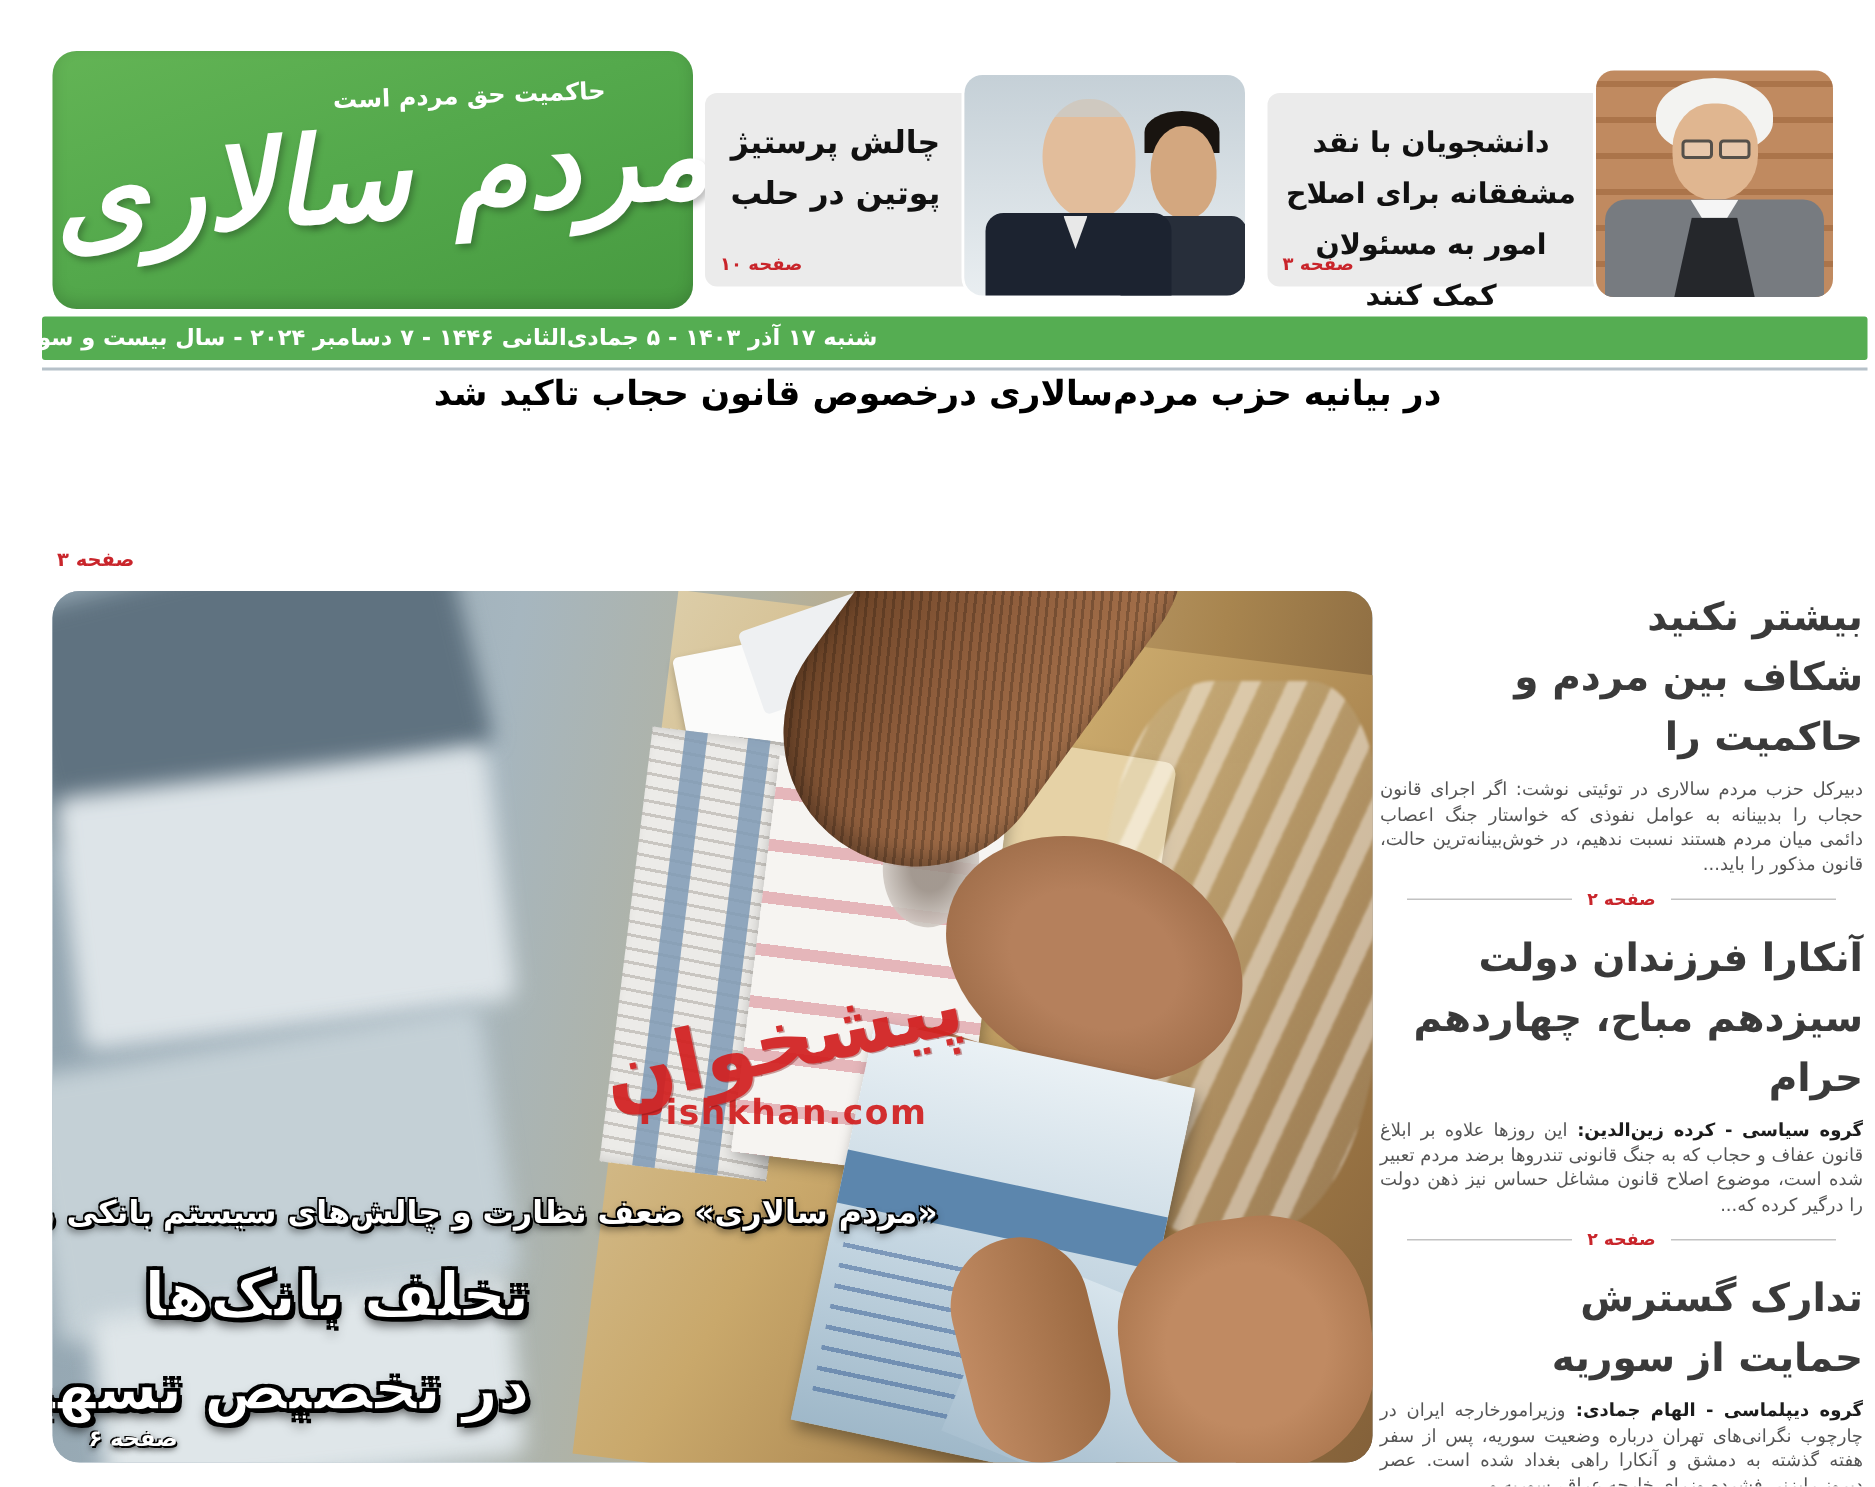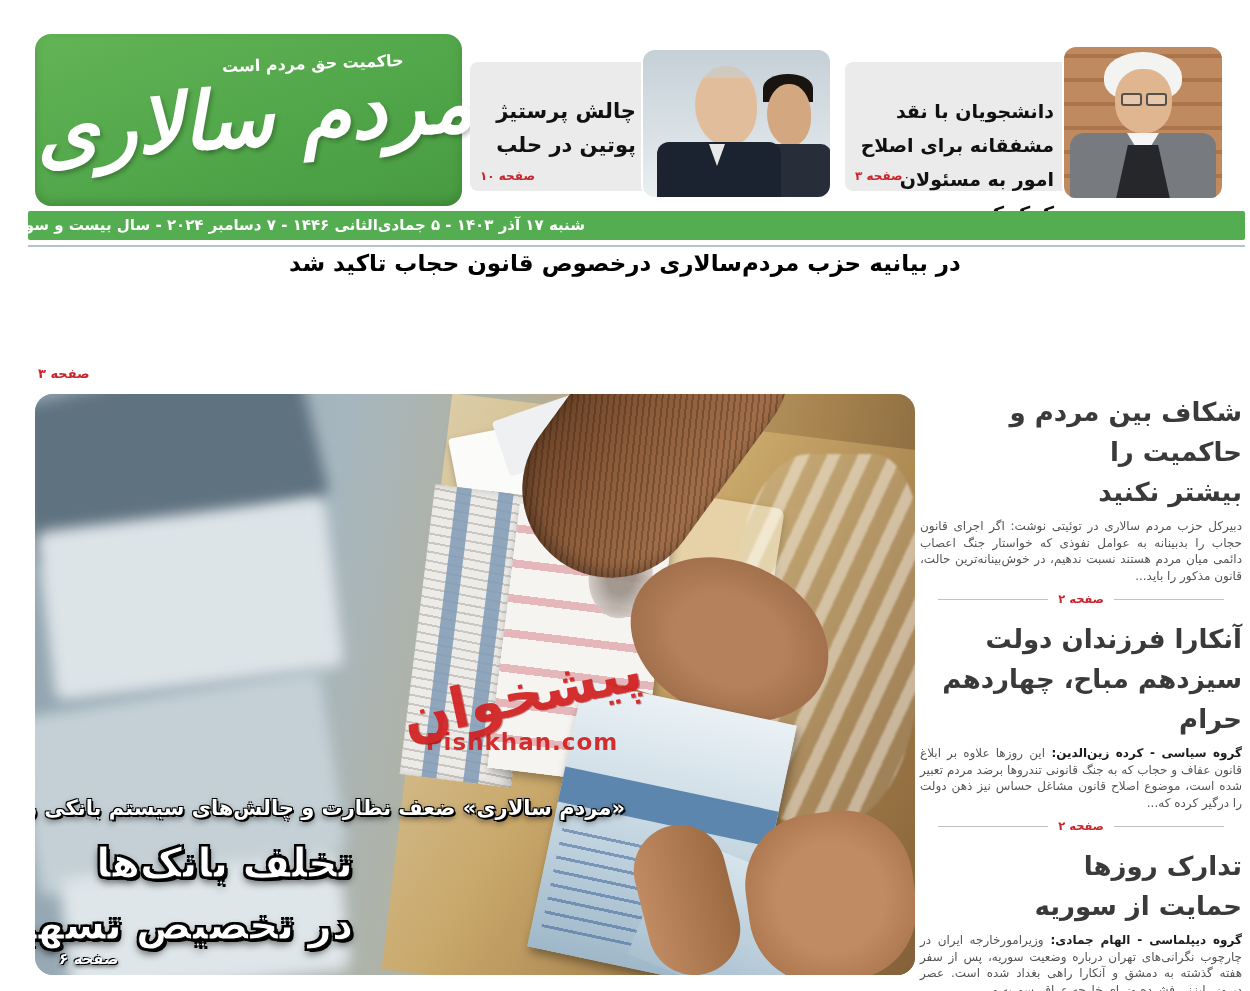--- a/index.html
+++ b/index.html
@@ -13,22 +13,22 @@
   .masthead .tagline{position:absolute;right:58px;top:20px;color:#fff;font-size:16px;
             font-weight:bold;transform:rotate(-2deg);}
   .masthead .logo{position:absolute;left:0;right:0;top:38px;text-align:center;color:#fff;
             font-size:80px;font-weight:bold;font-style:italic;transform:rotate(-4deg);
             text-shadow:2px 3px 4px rgba(0,0,0,.25);white-space:nowrap;}
 
   
   .tbox{position:absolute;top:62px;height:129px;background:#ebebeb;border-radius:8px;}
   .tbox.mid{left:470px;width:358px;}
   .tbox.right{left:845px;width:377px;}
-  .tbox .t-title{position:absolute;top:32px;color:#111;font-weight:bold;font-size:20px;
-            line-height:34px;direction:rtl;text-align:right;}
+  .tbox .t-title{position:absolute;top:16px;color:#111;font-weight:bold;font-size:20px;
+            line-height:34px;direction:rtl;text-align:center;}
   .tbox.mid .t-title{right:192px;width:158px;font-size:21px;}
   .tbox.right .t-title{right:168px;width:200px;font-size:19px;}
   .t-page{position:absolute;left:10px;bottom:8px;color:#c9252b;font-size:12px;font-weight:bold;}
 
   .tphoto{position:absolute;border-radius:12px;overflow:hidden;box-shadow:0 0 0 2px #fff;}
   .tphoto.putin{left:643px;top:50px;width:187px;height:147px;background:linear-gradient(#c5d0d7,#e9eef1);}
   .tphoto.aref{left:1064px;top:47px;width:158px;height:151px;
             background:repeating-linear-gradient(0deg,#c08a60 0 20px,#ab744a 20px 24px);}
   .pa-head{position:absolute;left:52px;top:16px;width:62px;height:80px;border-radius:50% 50% 46% 54%;
             background:linear-gradient(#cfc9c0 0 12px,#e2bd9b 12px);}
@@ -246,22 +246,22 @@
       <span>تخلف بانک‌ها</span>
       <span>در تخصیص تسهیلات</span>
     </div>
     <div class="photo-page">صفحه ۶</div>
   </div>
 
   <div class="right-col">
 
     <section class="article">
       <h3 class="a-title">
+        <span class="t-line">بیشتر نکنید</span>
         <span class="t-line">شکاف بین مردم و حاکمیت را</span>
-        <span class="t-line">بیشتر نکنید</span>
       </h3>
       <p class="a-body"><b class="a-lead"></b><span>دبیرکل حزب مردم سالاری در توئیتی نوشت: اگر اجرای قانون حجاب را بدبینانه به عوامل نفوذی که خواستار جنگ اعصاب دائمی میان مردم هستند نسبت ندهیم، در خوش‌بینانه‌ترین حالت، قانون مذکور را باید...</span></p>
       <div class="a-marker">
         <span class="line"></span>
         <span class="a-page">صفحه ۲</span>
         <span class="line"></span>
       </div>
     </section>
 
     <section class="article">
@@ -272,21 +272,21 @@
       <p class="a-body"><b class="a-lead">گروه سیاسی - کرده زین‌الدین: </b><span>این روزها علاوه بر ابلاغ قانون عفاف و حجاب که به جنگ قانونی تندروها برضد مردم تعبیر شده است، موضوع اصلاح قانون مشاغل حساس نیز ذهن دولت را درگیر کرده که...</span></p>
       <div class="a-marker">
         <span class="line"></span>
         <span class="a-page">صفحه ۲</span>
         <span class="line"></span>
       </div>
     </section>
 
     <section class="article">
       <h3 class="a-title">
-        <span class="t-line">تدارک روزها</span>
+        <span class="t-line">تدارک گسترش</span>
         <span class="t-line">حمایت از سوریه</span>
       </h3>
       <p class="a-body"><b class="a-lead">گروه دیپلماسی - الهام جمادی: </b><span>وزیرامورخارجه ایران در چارچوب نگرانی‌های تهران درباره وضعیت سوریه، پس از سفر هفته گذشته به دمشق و آنکارا راهی بغداد شده است. عصر دیروز رایزنی فشرده وزرای خارجه عراق، سوریه و...</span></p>
 
     </section>
 
   </div>
 </div>
 
 </body></html>

